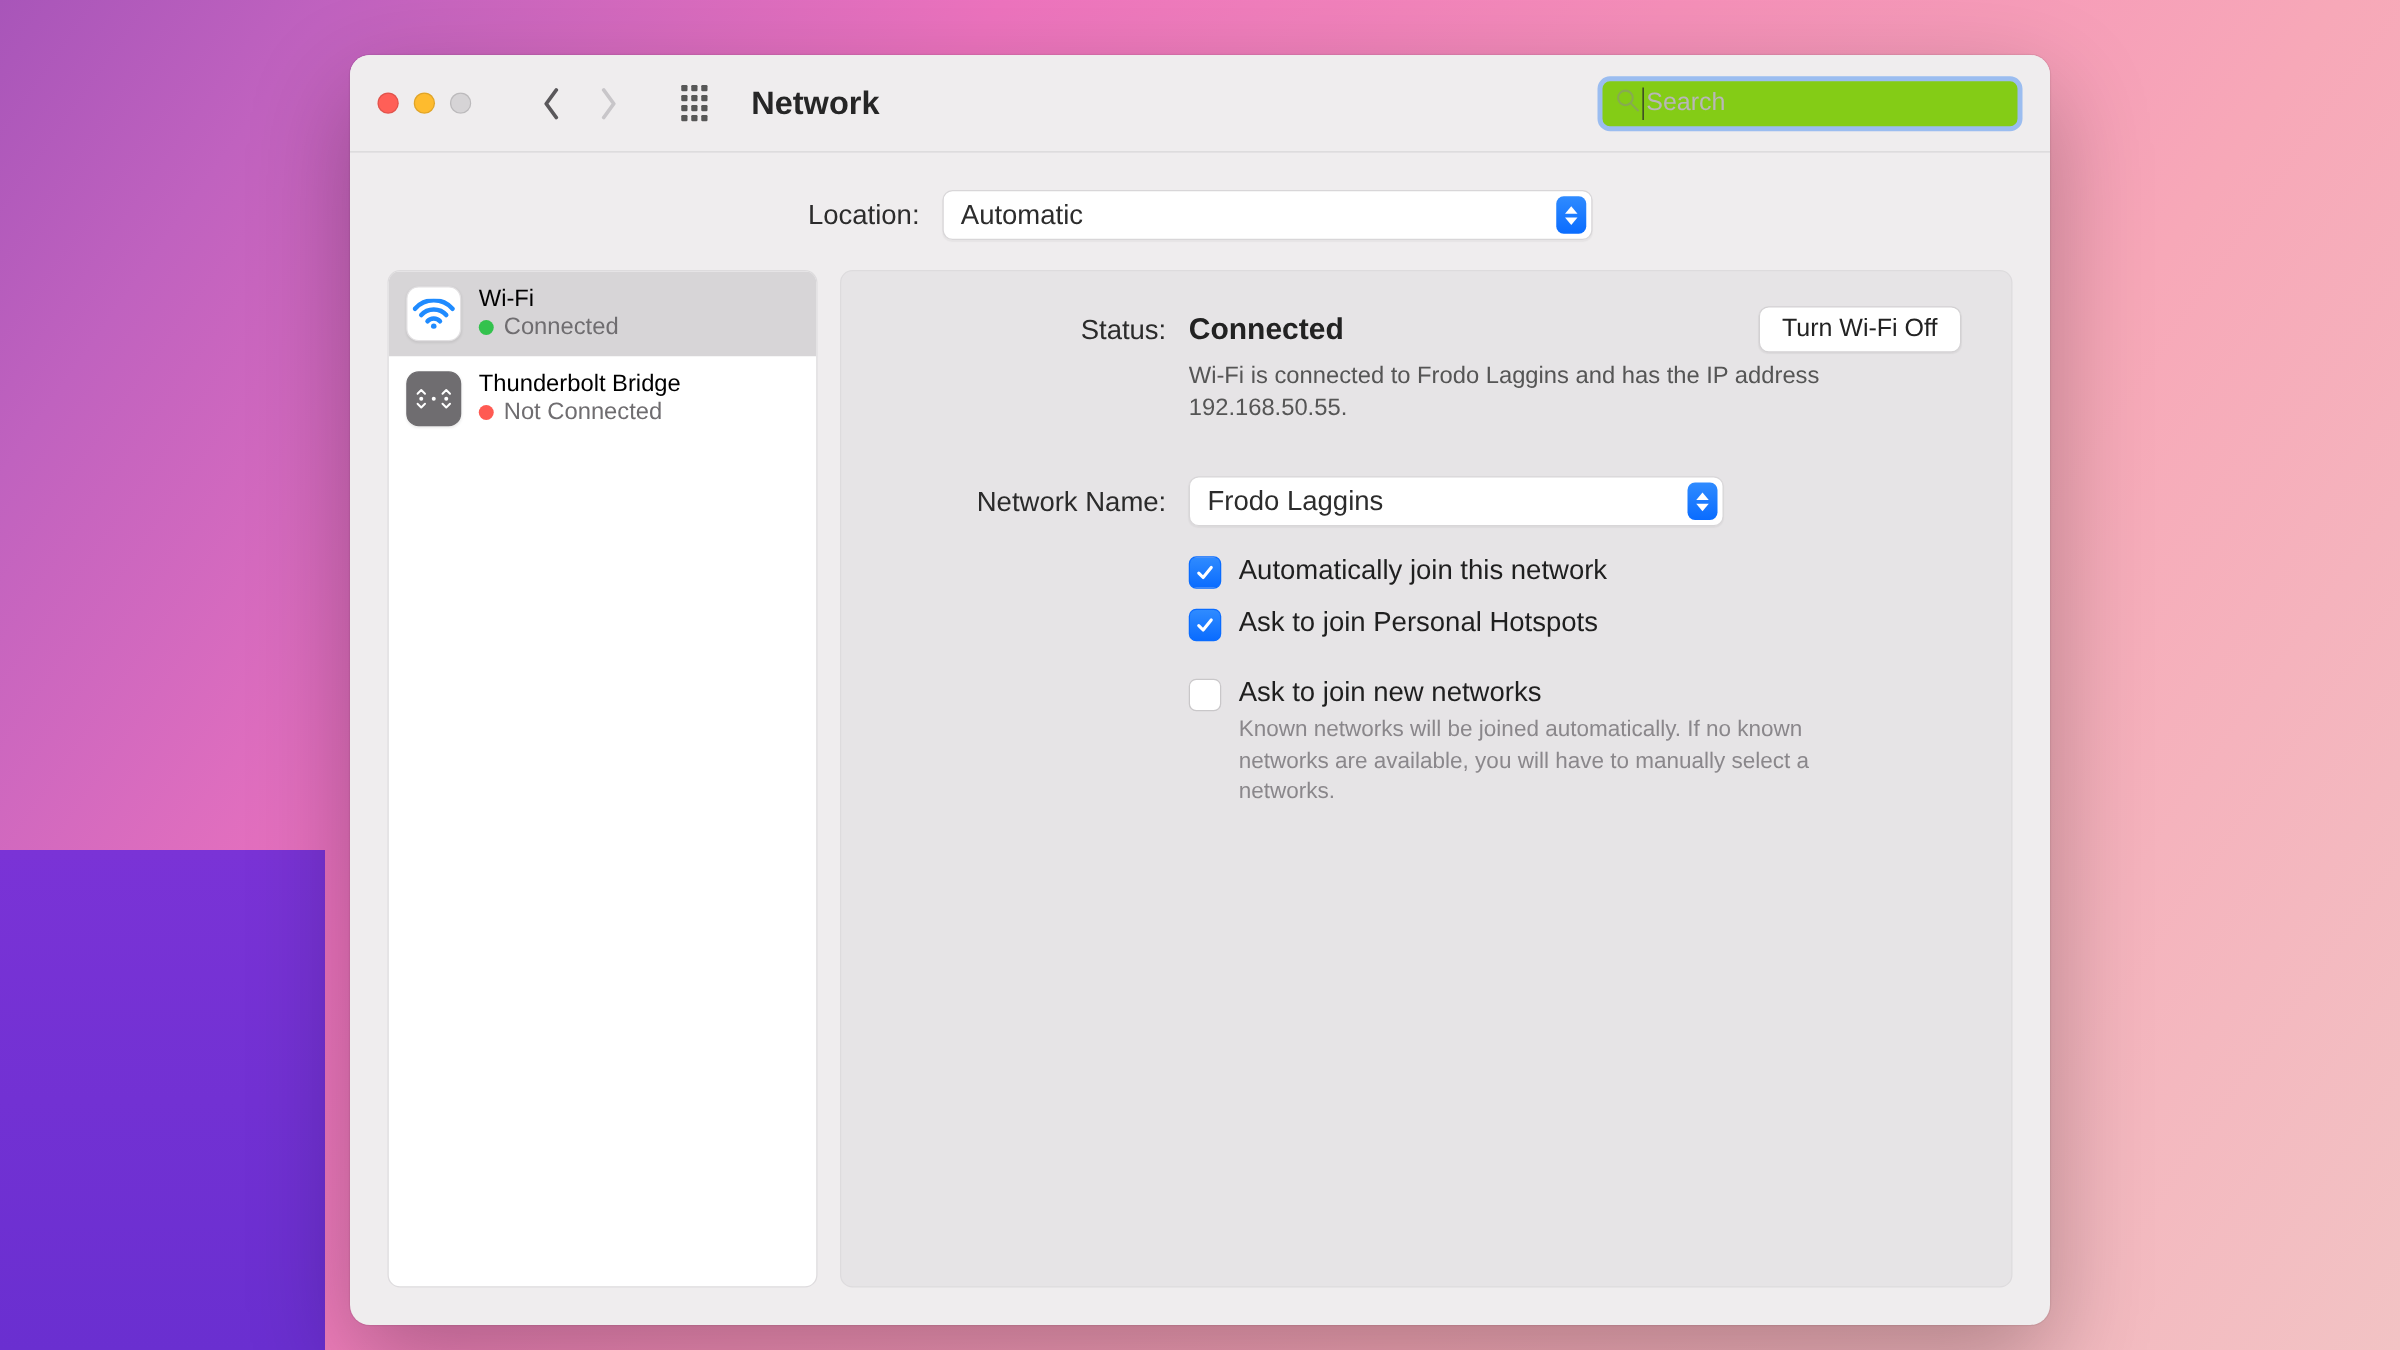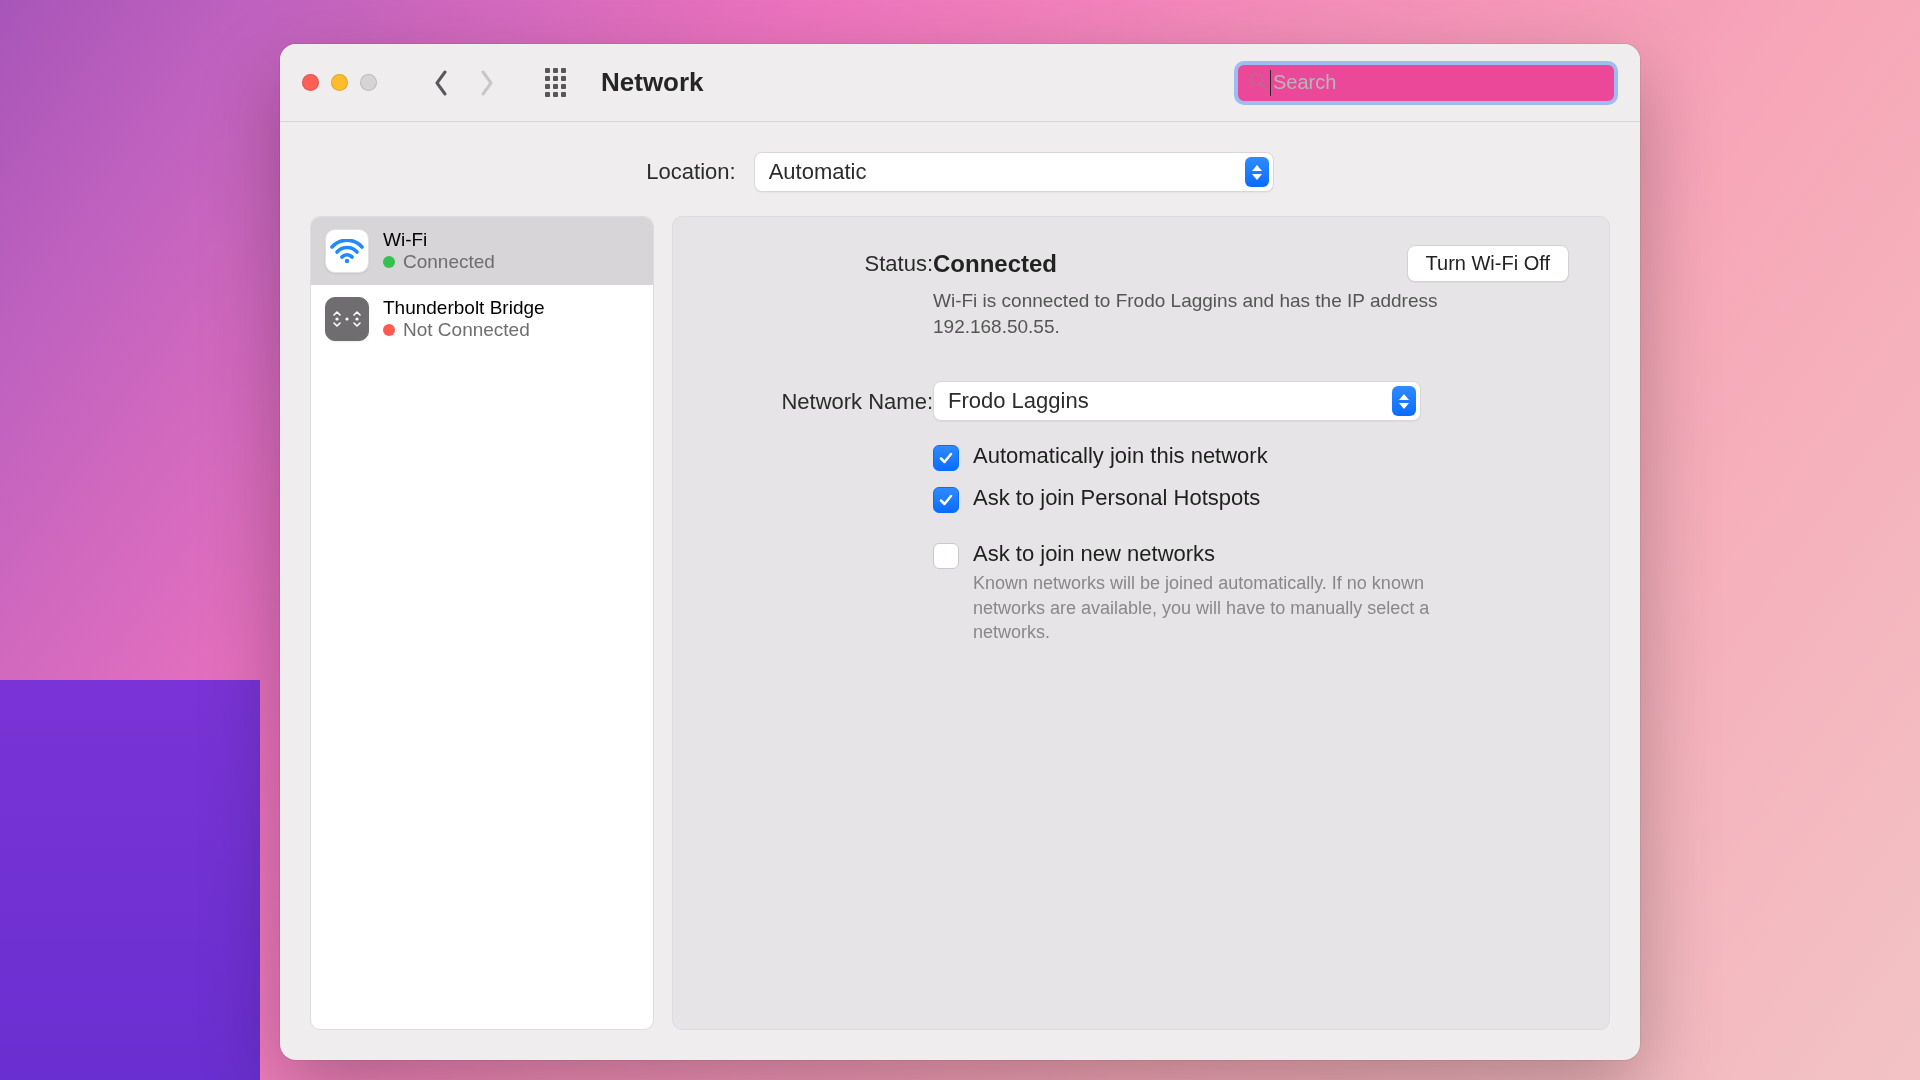--- a/index.html
+++ b/index.html
@@ -38,24 +38,24 @@
   .dot.yellow { background: #febb2e; }
   .dot.gray { background: #d6d4d6; }
   .nav-arrows { display: flex; gap: 30px; margin-left: 18px; margin-right: 6px; }
   .chev { width: 16px; height: 26px; display:flex; align-items:center; justify-content:center; cursor:pointer; }
   .chev svg { width: 16px; height: 26px; }
   .grid-btn { width: 28px; height: 28px; display:flex; flex-wrap:wrap; gap:3px; align-content:center; justify-content:center; margin: 0 14px 0 22px; cursor:pointer; }
   .grid-btn .gd { width: 5px; height: 5px; background:#575757; border-radius:1px; }
   .title { font-size: 26px; font-weight: 700; color: #262626; }
   .spacer { flex: 1; }
   .search {
-    width: 384px; height: 44px;
+    width: 340px; height: 44px;
     border: 4px solid #9bbdf0;
     border-radius: 10px;
-    background: #ec4899;
+    background: #84cc16;
     display: flex; align-items: center;
     padding: 0 10px; gap: 2px;
   }
   .search svg { width: 20px; height: 20px; opacity: .5; }
   .search input {
     border: none; outline: none; flex:1; font-size: 20px; color:#333;
     background: transparent;
   }
   .search input::placeholder { color:#b9b6b9; }
   .cursor-bar { width:1px; height:26px; background:#2a2a2a; }
@@ -73,21 +73,21 @@
     border: 1px solid #d8d6d8;
     border-radius: 8px;
     height: 40px;
     display:flex; align-items:center;
     padding: 0 40px 0 14px;
     font-size: 22px;
     color:#2c2c2c;
     box-shadow: 0 1px 1px rgba(0,0,0,0.04);
   }
   .select.wide { width: 520px; }
-  .select.net  { width: 488px; }
+  .select.net  { width: 428px; }
   .select .stepper {
     position:absolute; right:4px; top:50%; transform:translateY(-50%);
     width: 24px; height: 30px; border-radius:6px;
     background: linear-gradient(180deg,#2f8bff,#0a6cff);
     display:flex; flex-direction:column; align-items:center; justify-content:center;
   }
   .select .stepper::before, .select .stepper::after {
     content:""; width:0; height:0; border-left:5px solid transparent; border-right:5px solid transparent;
   }
   .select .stepper::before { border-bottom:6px solid #fff; margin-bottom:3px; }
@@ -124,21 +124,21 @@
   .stat-dot.green { background:#33c24d; }
   .stat-dot.red { background:#ff5a52; }
 
   .detail {
     flex:1;
     background:#e6e4e6;
     border:1px solid #dddbdd;
     border-radius:10px;
     padding: 28px 40px;
   }
-  .row { display:flex; align-items:flex-start; margin-bottom: 8px; }
+  .row { display:flex; align-items:flex-start; gap: 18px; margin-bottom: 8px; }
   .row .k { width: 220px; text-align:right; font-size:22px; color:#2b2b2b; padding-top:6px; flex-shrink:0; }
   .row .v { flex:1; display:flex; flex-direction:column; gap:6px; }
   .status-line { display:flex; align-items:center; gap: 20px; }
   .status-val { font-size:24px; font-weight:700; color:#222; }
   .btn {
     margin-left:auto;
     background:#fff; border:1px solid #d3d1d3; border-radius:8px;
     padding: 6px 18px; font-size:20px; color:#222;
     box-shadow: 0 1px 1px rgba(0,0,0,0.05);
     cursor:pointer;

